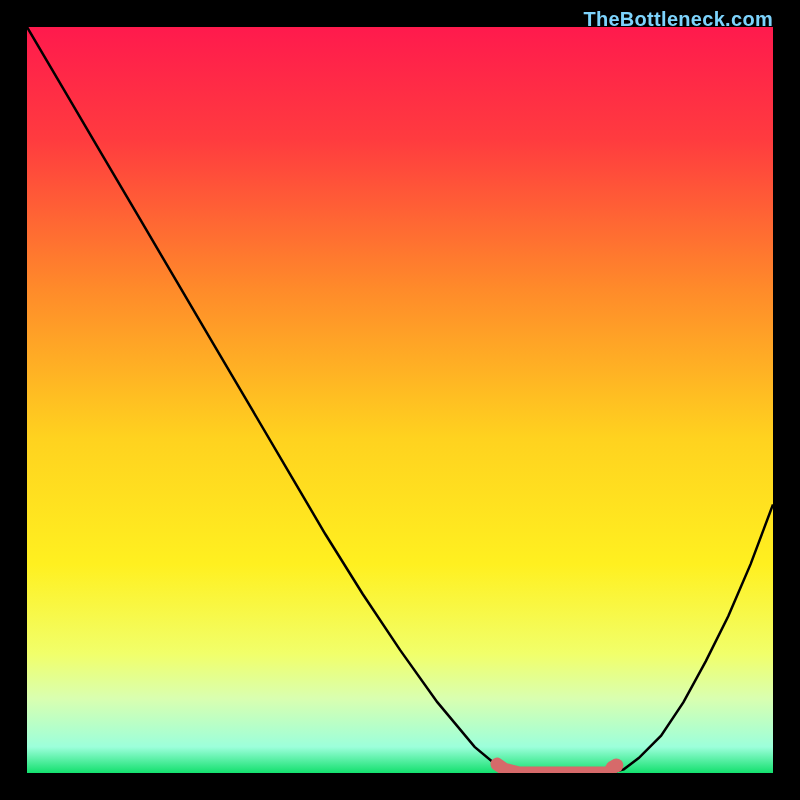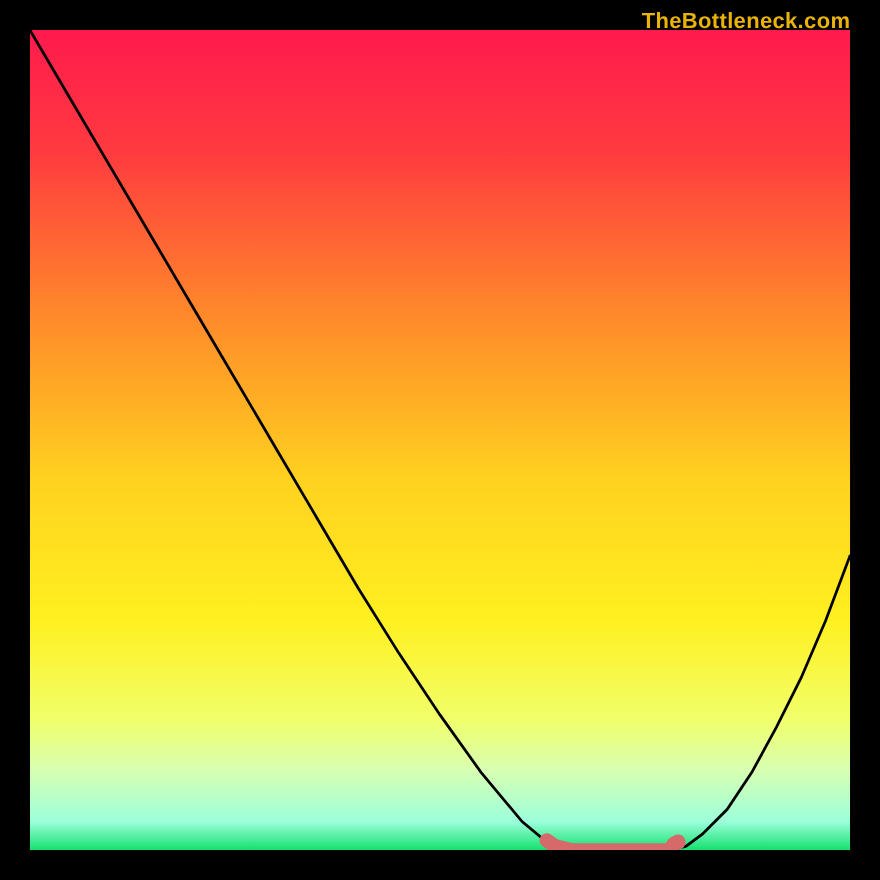--- a/index.html
+++ b/index.html
@@ -29,21 +29,21 @@
   }
   svg {
     display: block;
     width: 746px;
     height: 746px;
   }
   .watermark {
     position: absolute;
     top: 8px;
     right: 27px;
-    color: #eab308;
+    color: #7dd3fc;
     font-size: 20px;
     font-weight: bold;
     letter-spacing: 0.3px;
   }
 </style>
 </head>
 <body>
 
 <div class="frame">
 

